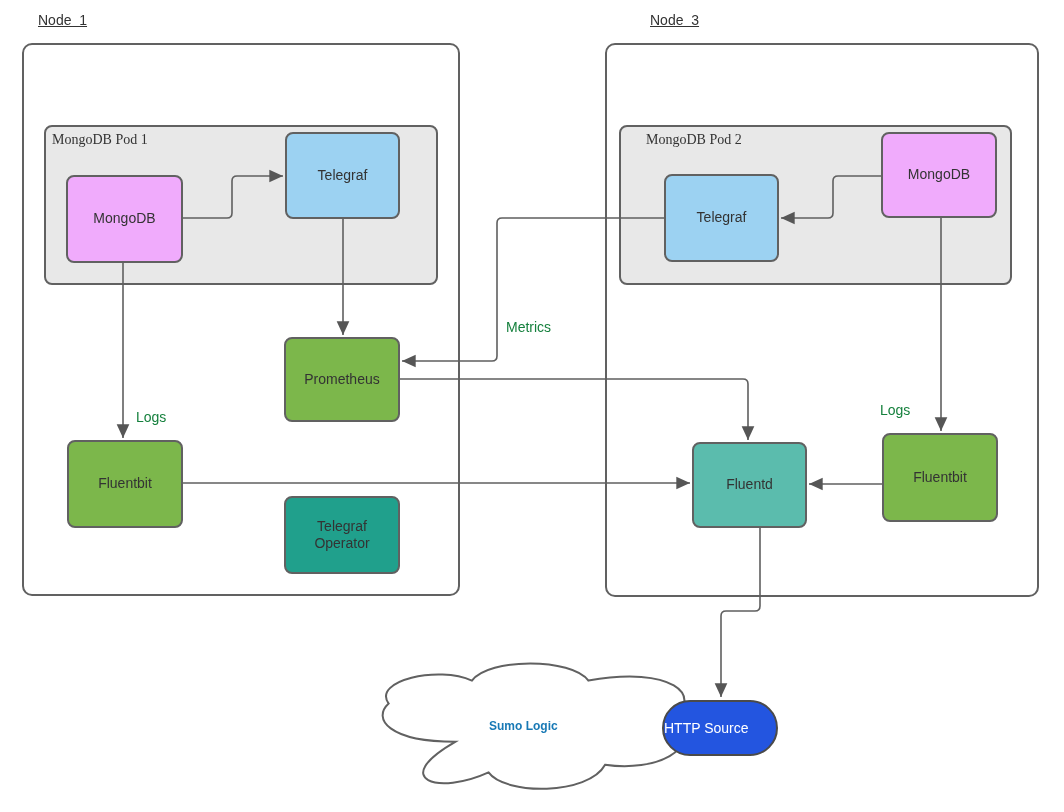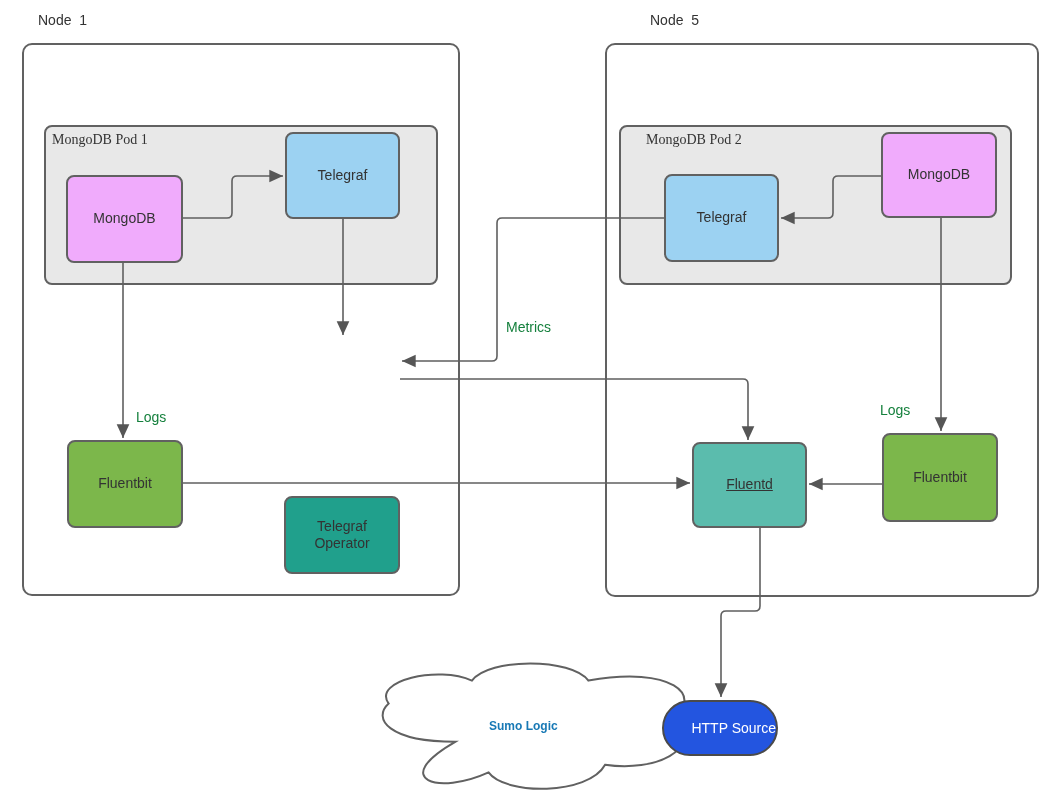--- a/index.html
+++ b/index.html
@@ -5,62 +5,62 @@
   html,body { margin:0; padding:0; background:#ffffff; }
   #canvas {
     position:relative; width:1064px; height:812px; background:#ffffff;
     font-family:"Liberation Sans", sans-serif; color:#333333; overflow:hidden;
   }
   .node-rect {
     position:absolute; border:2px solid #616161; border-radius:10px;
     background:transparent; box-sizing:border-box; z-index:1;
   }
   .node-label {
-    position:absolute; font-size:14px; color:#333333; white-space:pre; z-index:5;
+    position:absolute; font-size:14px; color:#333333; white-space:pre; z-index:5;text-decoration:underline;
   }
   .pod {
     position:absolute; background:#e8e8e8; border:2px solid #616161;
     border-radius:8px; box-sizing:border-box; z-index:1;
   }
   .pod-label {
     position:absolute; font-size:14px; color:#333333; white-space:nowrap; z-index:2;font-family:Liberation Serif, serif;
   }
   svg.wires { position:absolute; left:0; top:0; z-index:3; }
   .box {
     position:absolute; border:2px solid #616161; border-radius:8px;
     display:flex; align-items:center; justify-content:center; text-align:center;
     font-size:14px; color:#333333; box-sizing:border-box; z-index:4;
     padding:8px 10px; line-height:1.25;
   }
   .fill-yellow  { background:#f0abfc; }
   .fill-blue    { background:#9cd2f2; }
   .fill-green   { background:#7cb74b; }
   .fill-teal    { background:#20a08c; }
-  .fill-ltteal  { background:#5bbcad;text-decoration:underline; }
+  .fill-ltteal  { background:#5bbcad; }
   .pill {
     position:absolute; background:#2355e0; border:2px solid #4a4a4a;
-    border-radius:28px; display:flex; align-items:center; justify-content:flex-end;
+    border-radius:28px; display:flex; align-items:center; justify-content:flex-start;
     font-size:14px; color:#ffffff; box-sizing:border-box; z-index:6; white-space:nowrap;
   }
   .edge-label {
     position:absolute; font-size:14px; color:#15803d; z-index:5;
     background:#ffffff; padding:0 1px; white-space:nowrap;
   }
   .cloud-label {
     position:absolute; font-size:12px; font-weight:bold; color:#1879b5;
     z-index:5; white-space:nowrap;
   }
 </style>
 </head>
 <body>
 
 <div id="canvas">
 
   <div class="node-label" style="left:38px; top:12px;">Node  1</div>
-  <div class="node-label" style="left:650px; top:12px;">Node  5</div>
+  <div class="node-label" style="left:650px; top:12px;">Node  3</div>
 
   <div class="node-rect" style="left:22px; top:43px; width:438px; height:553px;"></div>
   <div class="node-rect" style="left:605px; top:43px; width:434px; height:554px;"></div>
 
   <div class="pod" style="left:44px; top:125px; width:394px; height:160px;"></div>
   <div class="pod-label" style="left:52px; top:132px;">MongoDB Pod 1</div>
 
   <div class="pod" style="left:619px; top:125px; width:393px; height:160px;"></div>
   <div class="pod-label" style="left:646px; top:132px;">MongoDB Pod 2</div>
 
@@ -93,20 +93,23 @@
     <path d="M 882 484 H 809" fill="none" stroke="#5f5f5f" stroke-width="1.6" marker-end="url(#arrow)"></path>
     <path d="M 760 528 V 606 Q 760 611 755 611 H 726 Q 721 611 721 616 V 697" fill="none" stroke="#5f5f5f" stroke-width="1.6" marker-end="url(#arrow)"></path>
   </svg>
 
   <div class="box fill-yellow" style="left:66px; top:175px; width:117px; height:88px;">
     <span>MongoDB</span>
   </div>
   <div class="box fill-blue" style="left:285px; top:132px; width:115px; height:87px;">
     <span>Telegraf</span>
   </div>
+  <div class="box fill-green" style="left:284px; top:337px; width:116px; height:85px;">
+    <span>Prometheus</span>
+  </div>
   <div class="box fill-green" style="left:67px; top:440px; width:116px; height:88px;">
     <span>Fluentbit</span>
   </div>
   <div class="box fill-teal" style="left:284px; top:496px; width:116px; height:78px;">
     <span>Telegraf Operator</span>
   </div>
 
   <div class="box fill-blue" style="left:664px; top:174px; width:115px; height:88px;">
     <span>Telegraf</span>
   </div>

